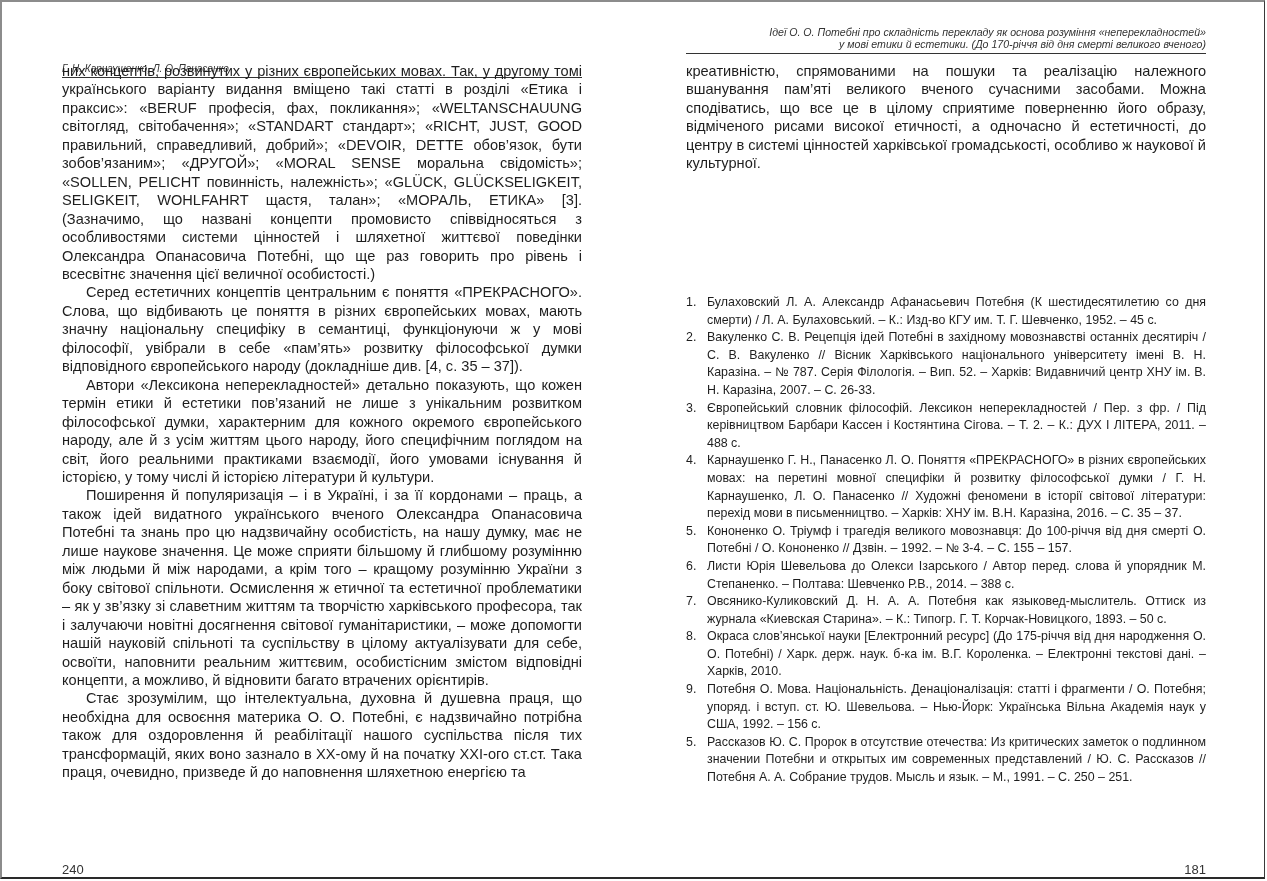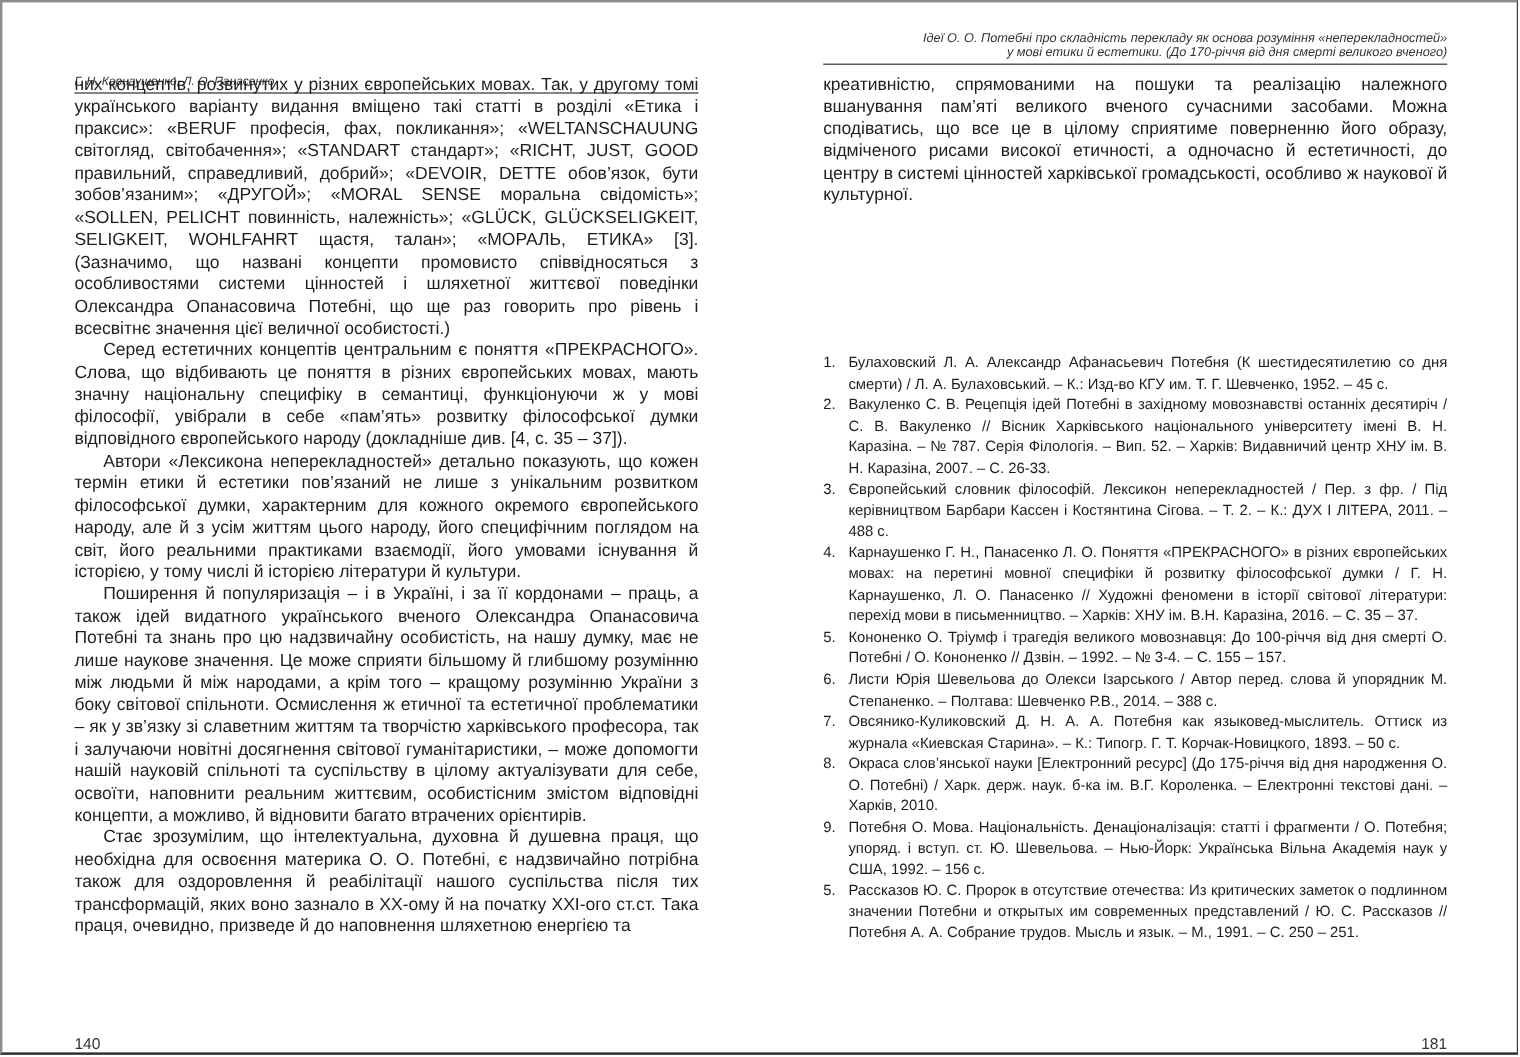--- a/index.html
+++ b/index.html
@@ -56,21 +56,21 @@
   <div class="running-head">
     <span>Г. Н. Карнаушенко, Л. О. Панасенко</span>
   </div>
   <div class="body-text">
     <p>них концептів, розвинутих у різних європейських мовах. Так, у другому томі українського варіанту видання вміщено такі статті в розділі «Етика і праксис»: «BERUF професія, фах, покликання»; «WELTANSCHAUUNG світогляд, світобачення»; «STANDART стандарт»; «RICHT, JUST, GOOD правильний, справедливий, добрий»; «DEVOIR, DETTE обов’язок, бути зобов’язаним»; «ДРУГОЙ»; «MORAL SENSE моральна свідомість»; «SOLLEN, PELICHT повинність, належність»; «GLÜCK, GLÜCKSELIGKEIT, SELIGKEIT, WOHLFAHRT щастя, талан»; «МОРАЛЬ, ЕТИКА» [3]. (Зазначимо, що названі концепти промовисто співвідносяться з особливостями системи цінностей і шляхетної життєвої поведінки Олександра Опанасовича Потебні, що ще раз говорить про рівень і всесвітнє значення цієї величної особистості.)</p>
     <p class="indent">Серед естетичних концептів центральним є поняття «ПРЕКРАСНОГО». Слова, що відбивають це поняття в різних європейських мовах, мають значну національну специфіку в семантиці, функціонуючи ж у мові філософії, увібрали в себе «пам’ять» розвитку філософської думки відповідного європейського народу (докладніше див. [4, с. 35 – 37]).</p>
     <p class="indent">Автори «Лексикона неперекладностей» детально показують, що кожен термін етики й естетики пов’язаний не лише з унікальним розвитком філософської думки, характерним для кожного окремого європейського народу, але й з усім життям цього народу, його специфічним поглядом на світ, його реальними практиками взаємодії, його умовами існування й історією, у тому числі й історією літератури й культури.</p>
     <p class="indent">Поширення й популяризація – і в Україні, і за її кордонами – праць, а також ідей видатного українського вченого Олександра Опанасовича Потебні та знань про цю надзвичайну особистість, на нашу думку, має не лише наукове значення. Це може сприяти більшому й глибшому розумінню між людьми й між народами, а крім того – кращому розумінню України з боку світової спільноти. Осмислення ж етичної та естетичної проблематики – як у зв’язку зі славетним життям та творчістю харківського професора, так і залучаючи новітні досягнення світової гуманітаристики, – може допомогти нашій науковій спільноті та суспільству в цілому актуалізувати для себе, освоїти, наповнити реальним життєвим, особистісним змістом відповідні концепти, а можливо, й відновити багато втрачених орієнтирів.</p>
     <p class="indent">Стає зрозумілим, що інтелектуальна, духовна й душевна праця, що необхідна для освоєння материка О. О. Потебні, є надзвичайно потрібна також для оздоровлення й реабілітації нашого суспільства після тих трансформацій, яких воно зазнало в ХХ-ому й на початку ХХІ-ого ст.ст. Така праця, очевидно, призведе й до наповнення шляхетною енергією та</p>
   </div>
-  <div class="folio">140</div>
+  <div class="folio">240</div>
 </div>
 
 <div class="page right">
   <div class="running-head">
     <span>Ідеї О. О. Потебні про складність перекладу як основа розуміння «неперекладностей»</span>
     <span>у мові етики й естетики. (До 170-річчя від дня смерті великого вченого)</span>
   </div>
   <div class="body-text">
     <p>креативністю, спрямованими на пошуки та реалізацію належного вшанування пам’яті великого вченого сучасними засобами. Можна сподіватись, що все це в цілому сприятиме поверненню його образу, відміченого рисами високої етичності, а одночасно й естетичності, до центру в системі цінностей харківської громадськості, особливо ж наукової й культурної.</p>
   </div>

